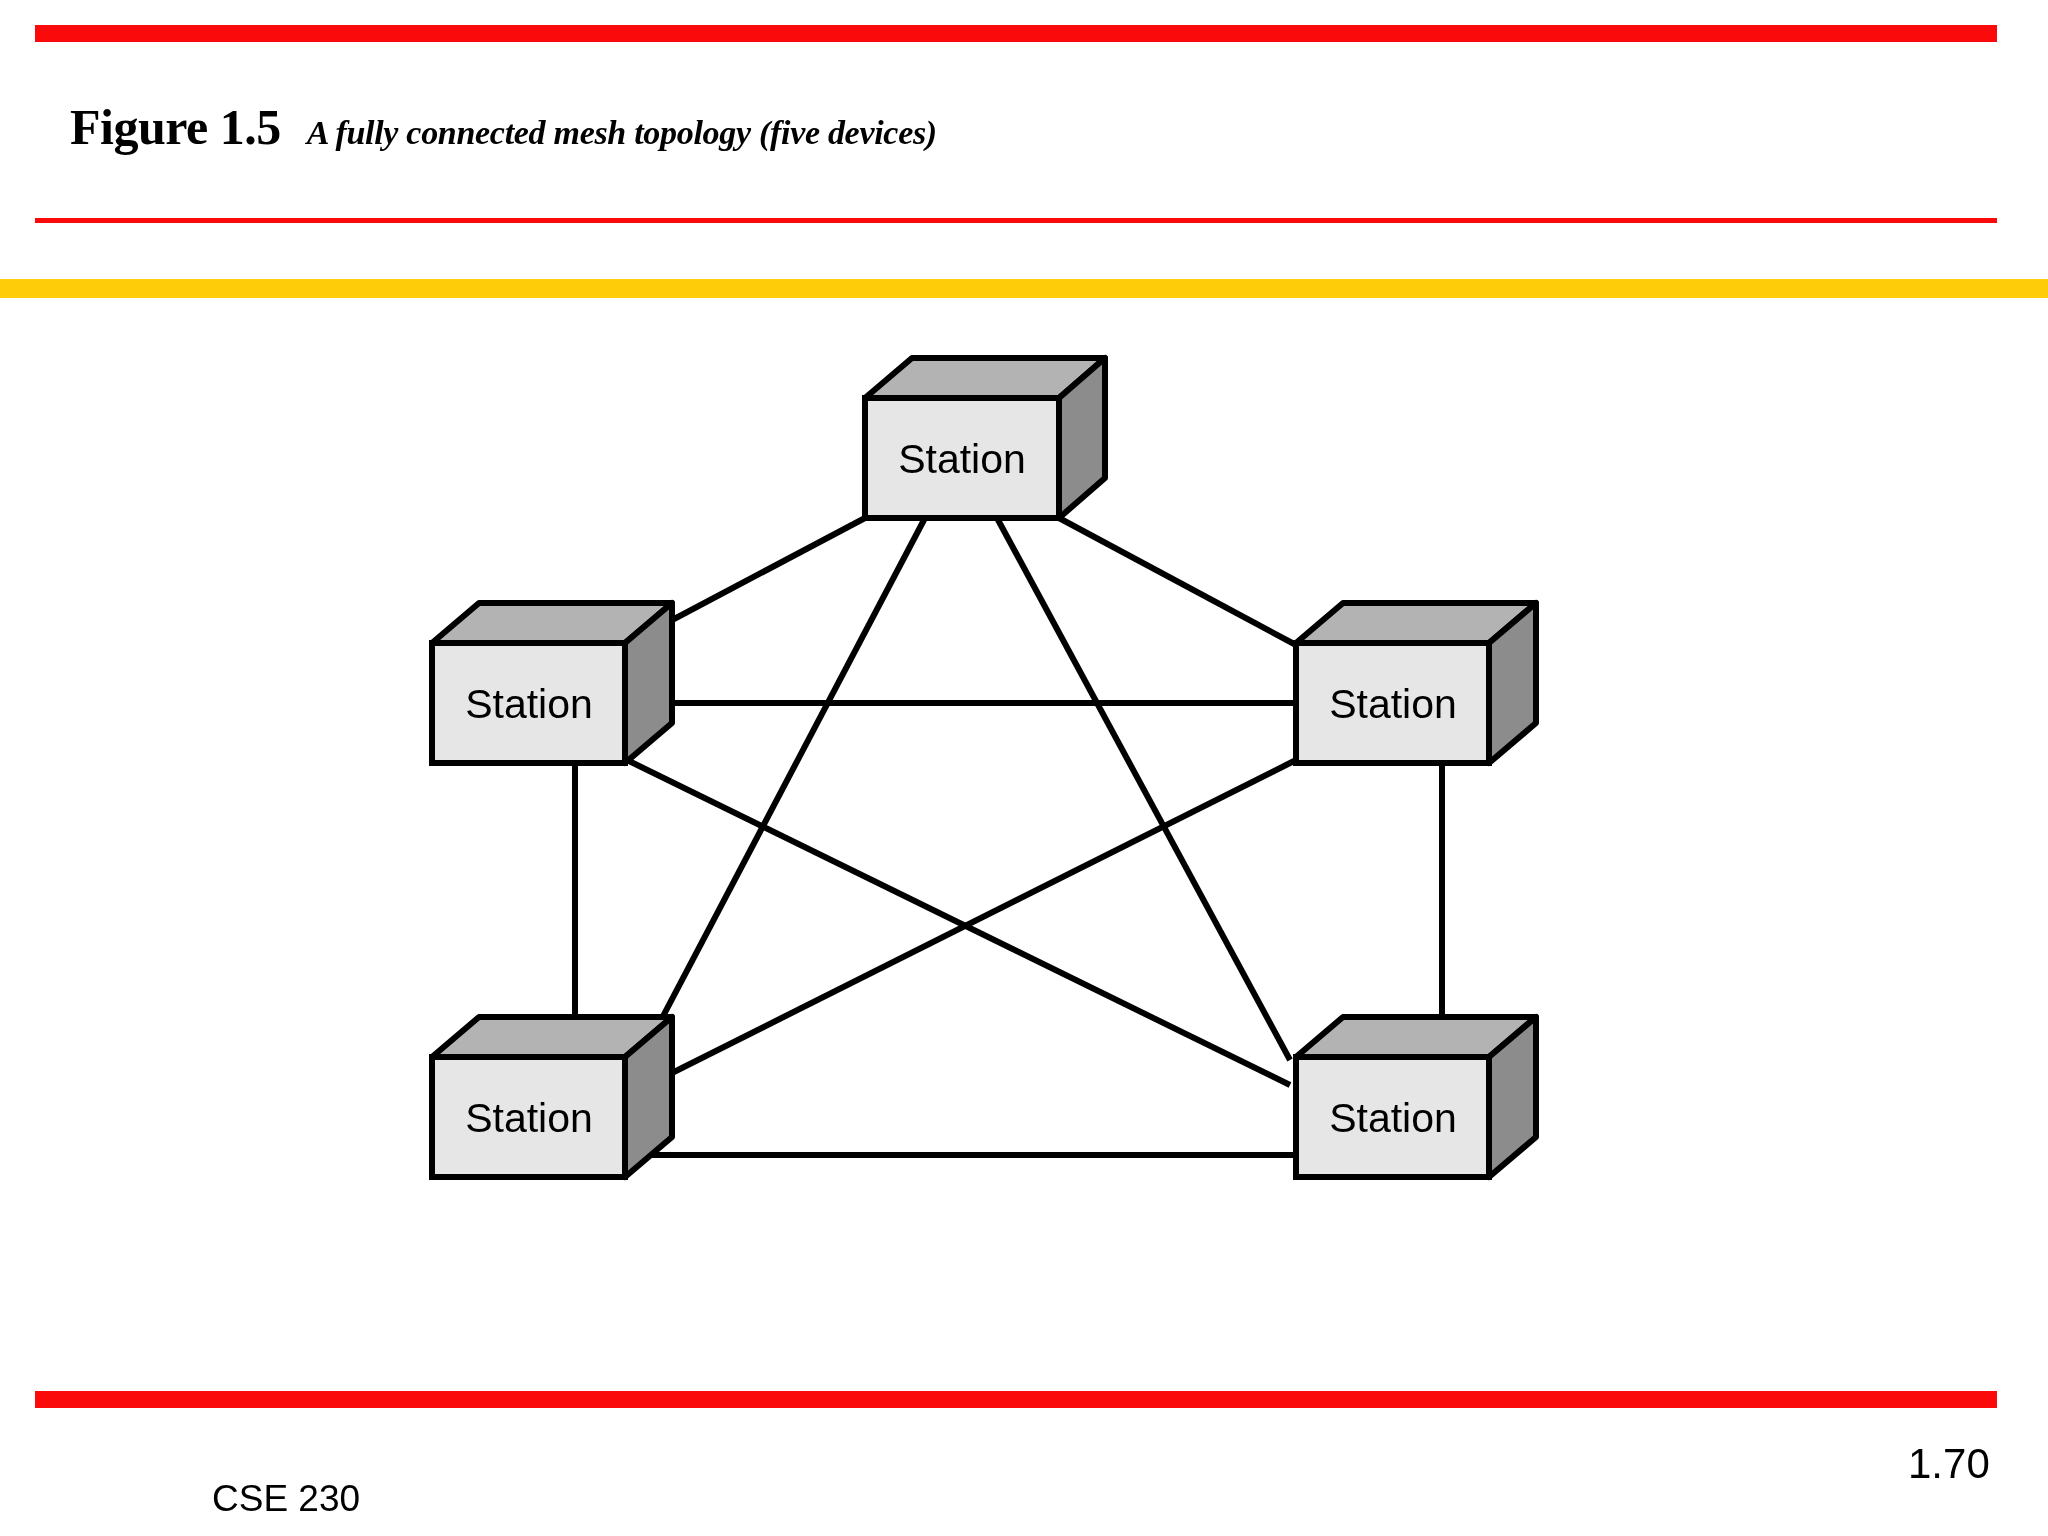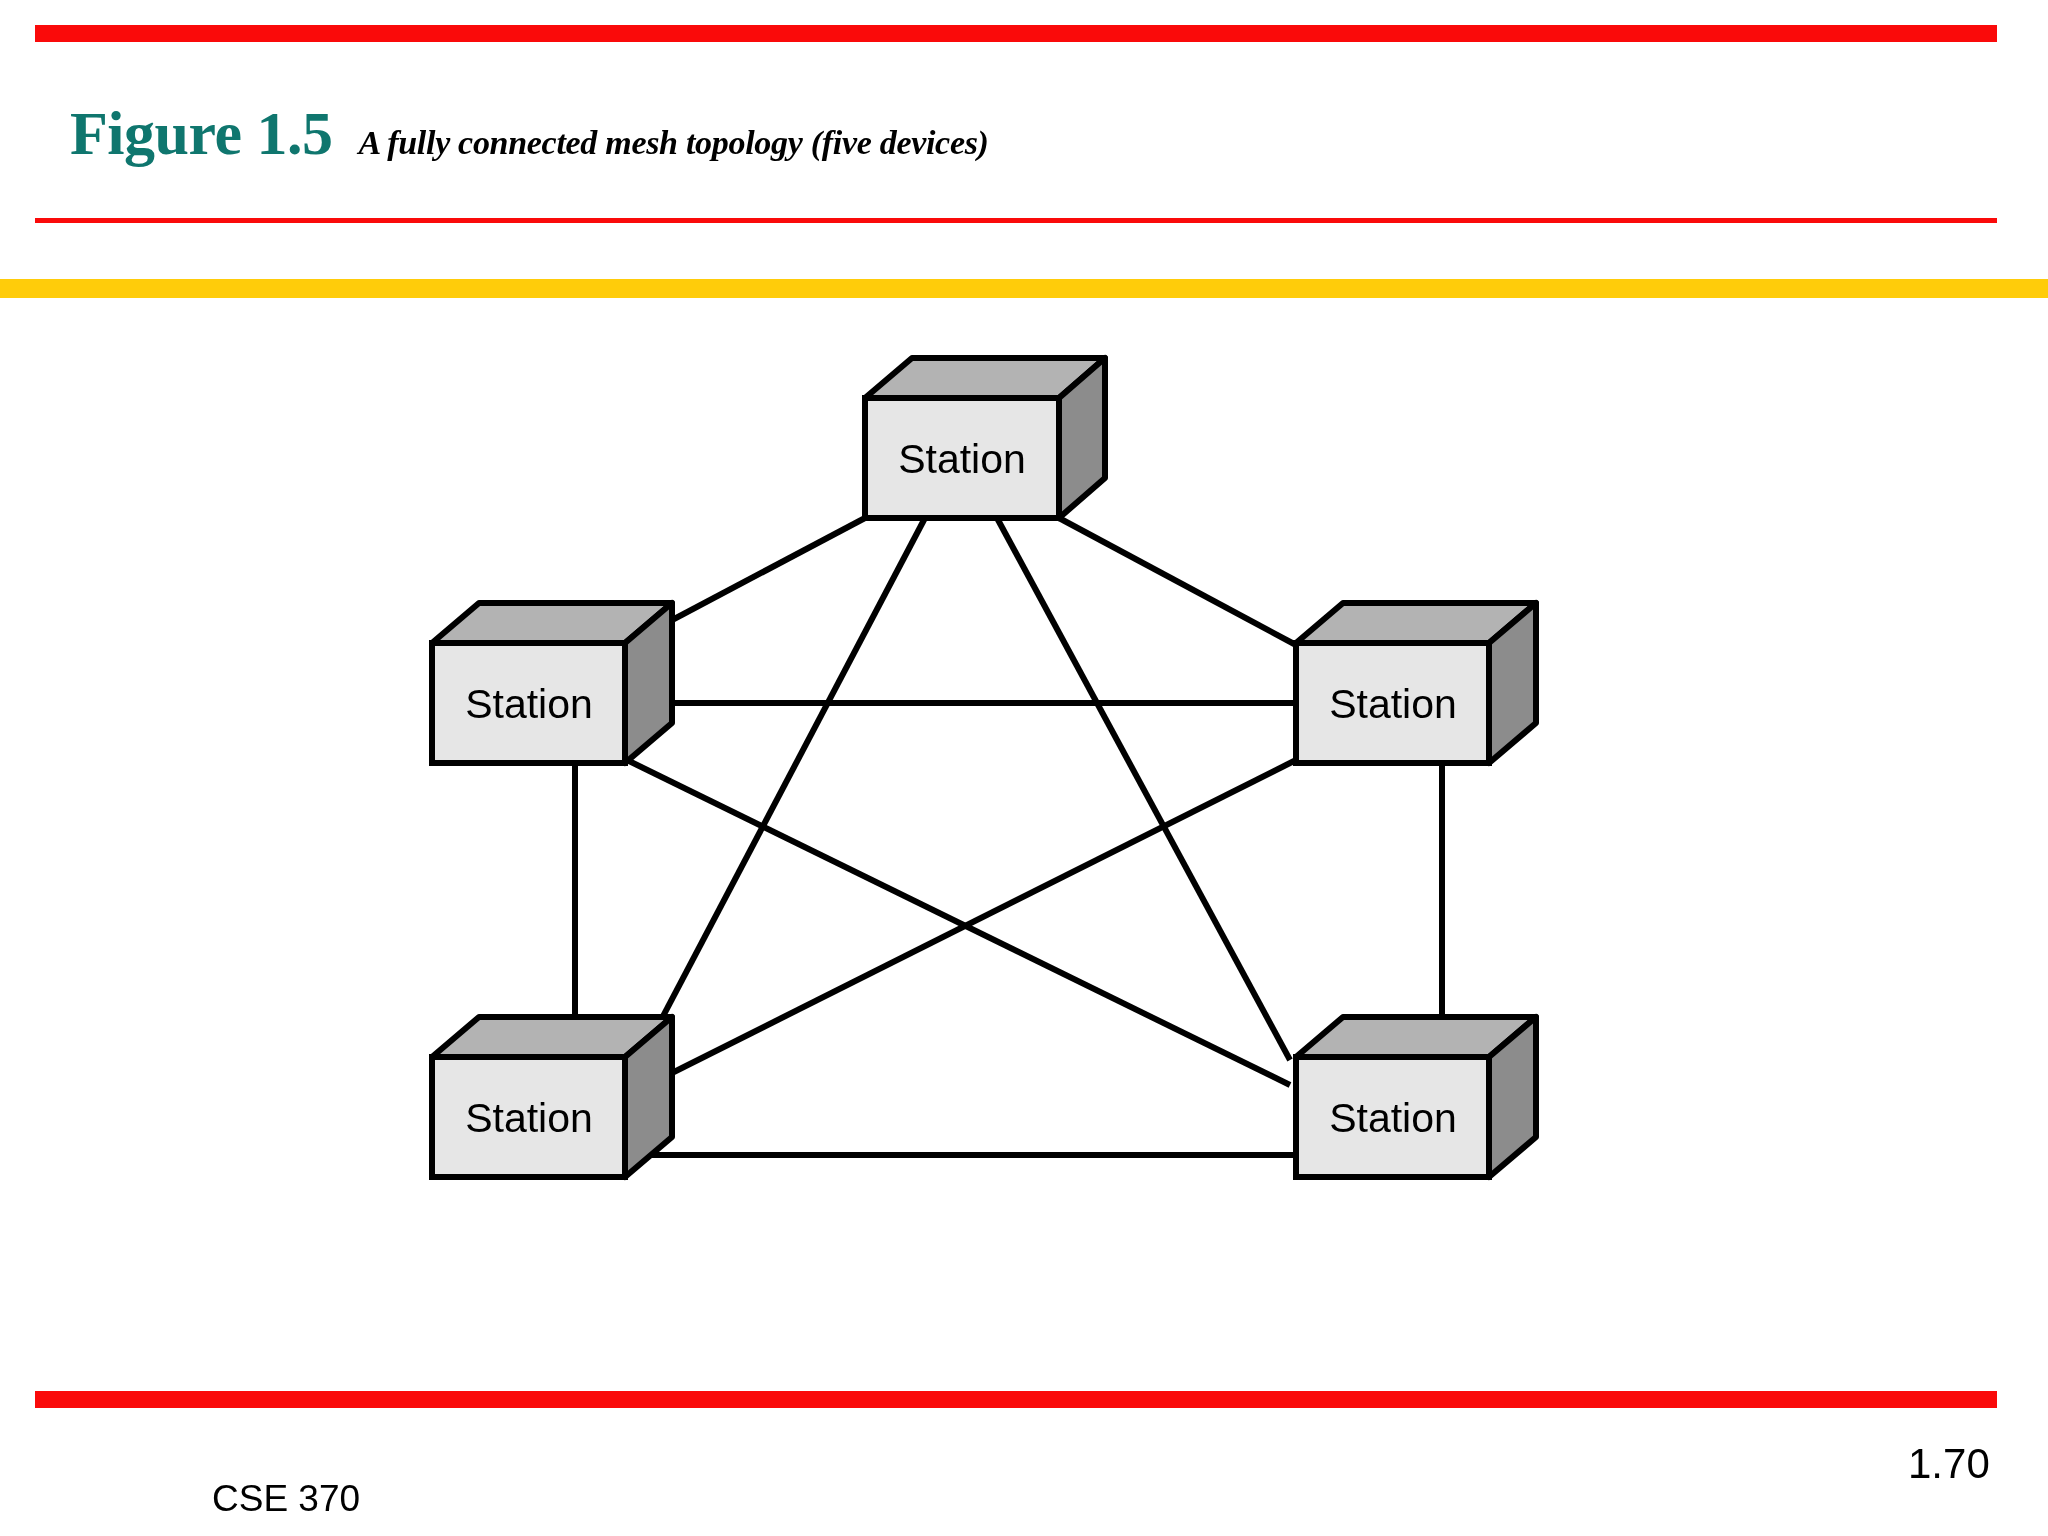--- a/index.html
+++ b/index.html
@@ -60,22 +60,22 @@
     position: absolute;
     left: 70px;
     top: 98px;
     display: flex;
     align-items: baseline;
     white-space: nowrap;
   }
   .title-figure {
     font-family: "Liberation Serif", "DejaVu Serif", serif;
     font-weight: bold;
-    font-size: 62px;
-    color: #0f766e;
+    font-size: 50px;
+    color: #000000;
     letter-spacing: -0.5px;
   }
   .title-caption {
     font-family: "Liberation Serif", "DejaVu Serif", serif;
     font-weight: bold;
     font-style: italic;
     font-size: 34px;
     color: #000000;
     margin-left: 26px;
     letter-spacing: -0.3px;
@@ -185,17 +185,17 @@
         <polygon points="1489,757 1536,717 1536,837 1489,877" fill="#8c8c8c" stroke="#000000" stroke-width="6" stroke-linejoin="round"></polygon>
         <rect x="1296" y="757" width="193" height="120" fill="#e6e6e6" stroke="#000000" stroke-width="6"></rect>
         <text x="1393" y="832" text-anchor="middle" font-family="Liberation Sans, sans-serif" font-size="41" fill="#000000">Station</text>
       </g>
 
     </svg>
   </div>
 
   <div class="rule-red-thick-bottom"></div>
 
-  <div class="footer-course">CSE 370</div>
+  <div class="footer-course">CSE 230</div>
 
   <div class="footer-pagenum">1.70</div>
 
 </div>
 
 </body></html>

